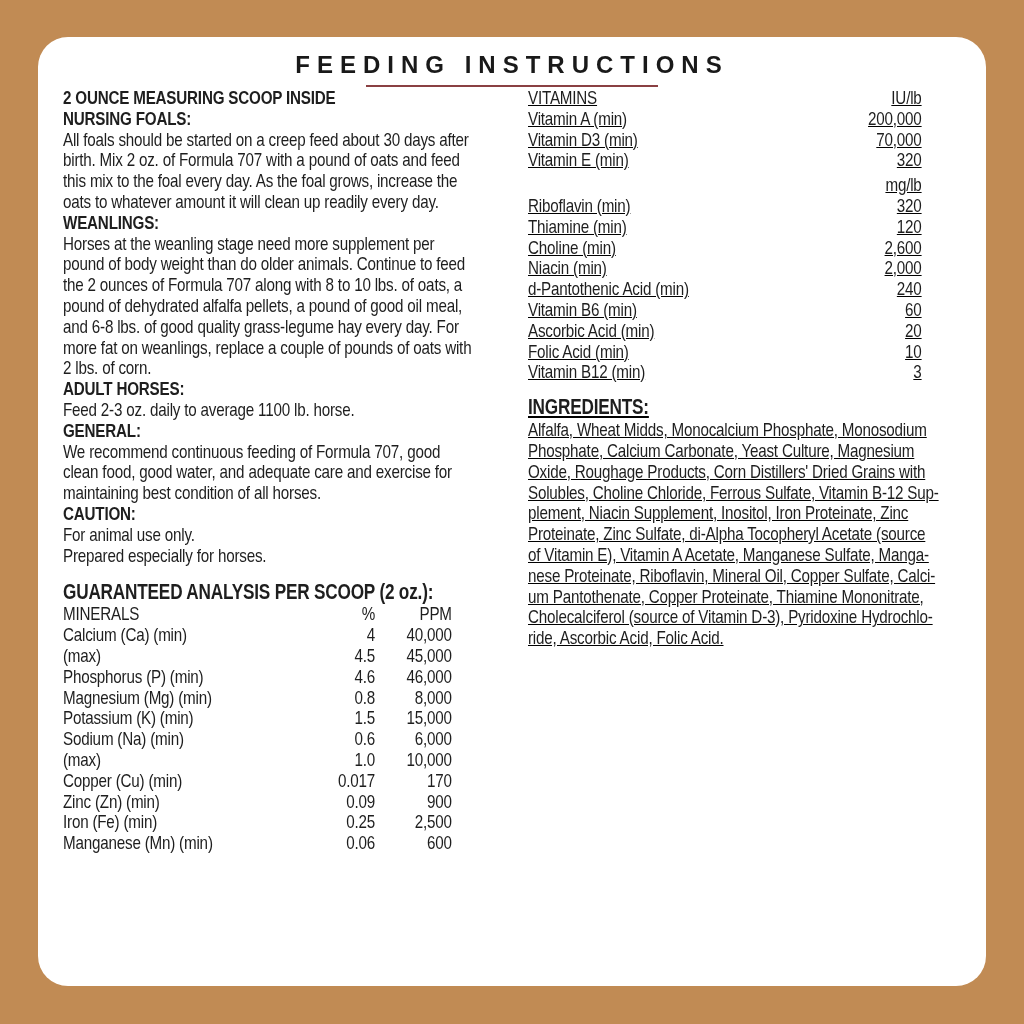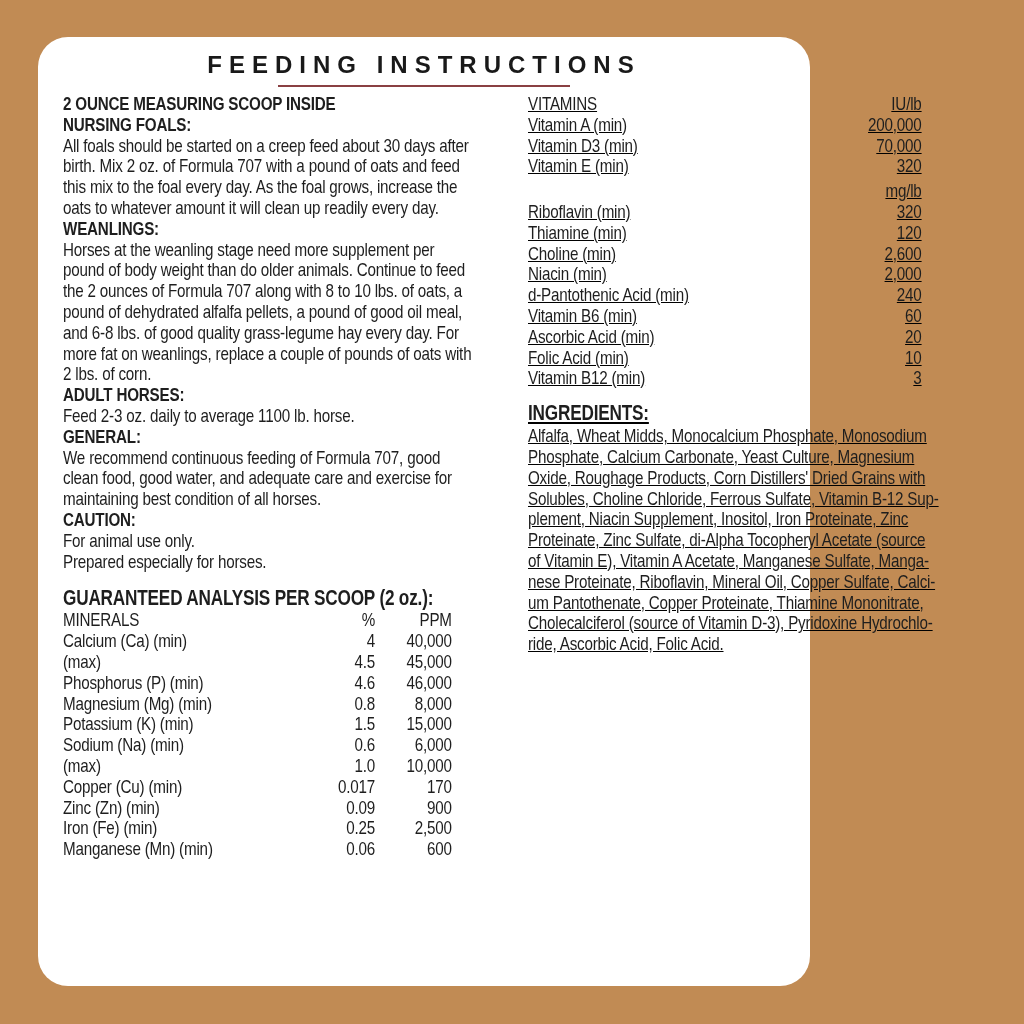--- a/index.html
+++ b/index.html
@@ -8,21 +8,21 @@
     width: 1024px;
     height: 1024px;
     overflow: hidden;
     font-family: "Liberation Sans", sans-serif;
   }
   body { background: #c18b54; position: relative; }
 
   .card {
     position: absolute;
     left: 38px; top: 37px;
-    width: 772px; height: 949px;
+    width: 948px; height: 949px;
     background: #ffffff;
     border-radius: 30px;
   }
 
   
   .title-wrap {
     position: absolute;
     top: 14px; left: 0; right: 0;
     text-align: center;
   }
@@ -32,21 +32,21 @@
     letter-spacing: 7px;
     color: #191919;
     white-space: nowrap;
   }
   .title-underline {
     width: 292px; height: 2px;
     margin: 6px auto 0 auto;
   }
 
   
-  .col { position: absolute; top: 57px; }
+  .col { position: absolute; top: 51px; }
   .col-left  { left: 25px;  width: 437px; }
   .col-right { left: 490px; width: 436px; text-decoration: underline; }
   .condense {
     transform: scaleX(0.8);
     transform-origin: 0 0;
     width: 546px;
     font-size: 19px;
     line-height: 20.8px;
     letter-spacing: -0.25px;
     color: #1e1e1e;

